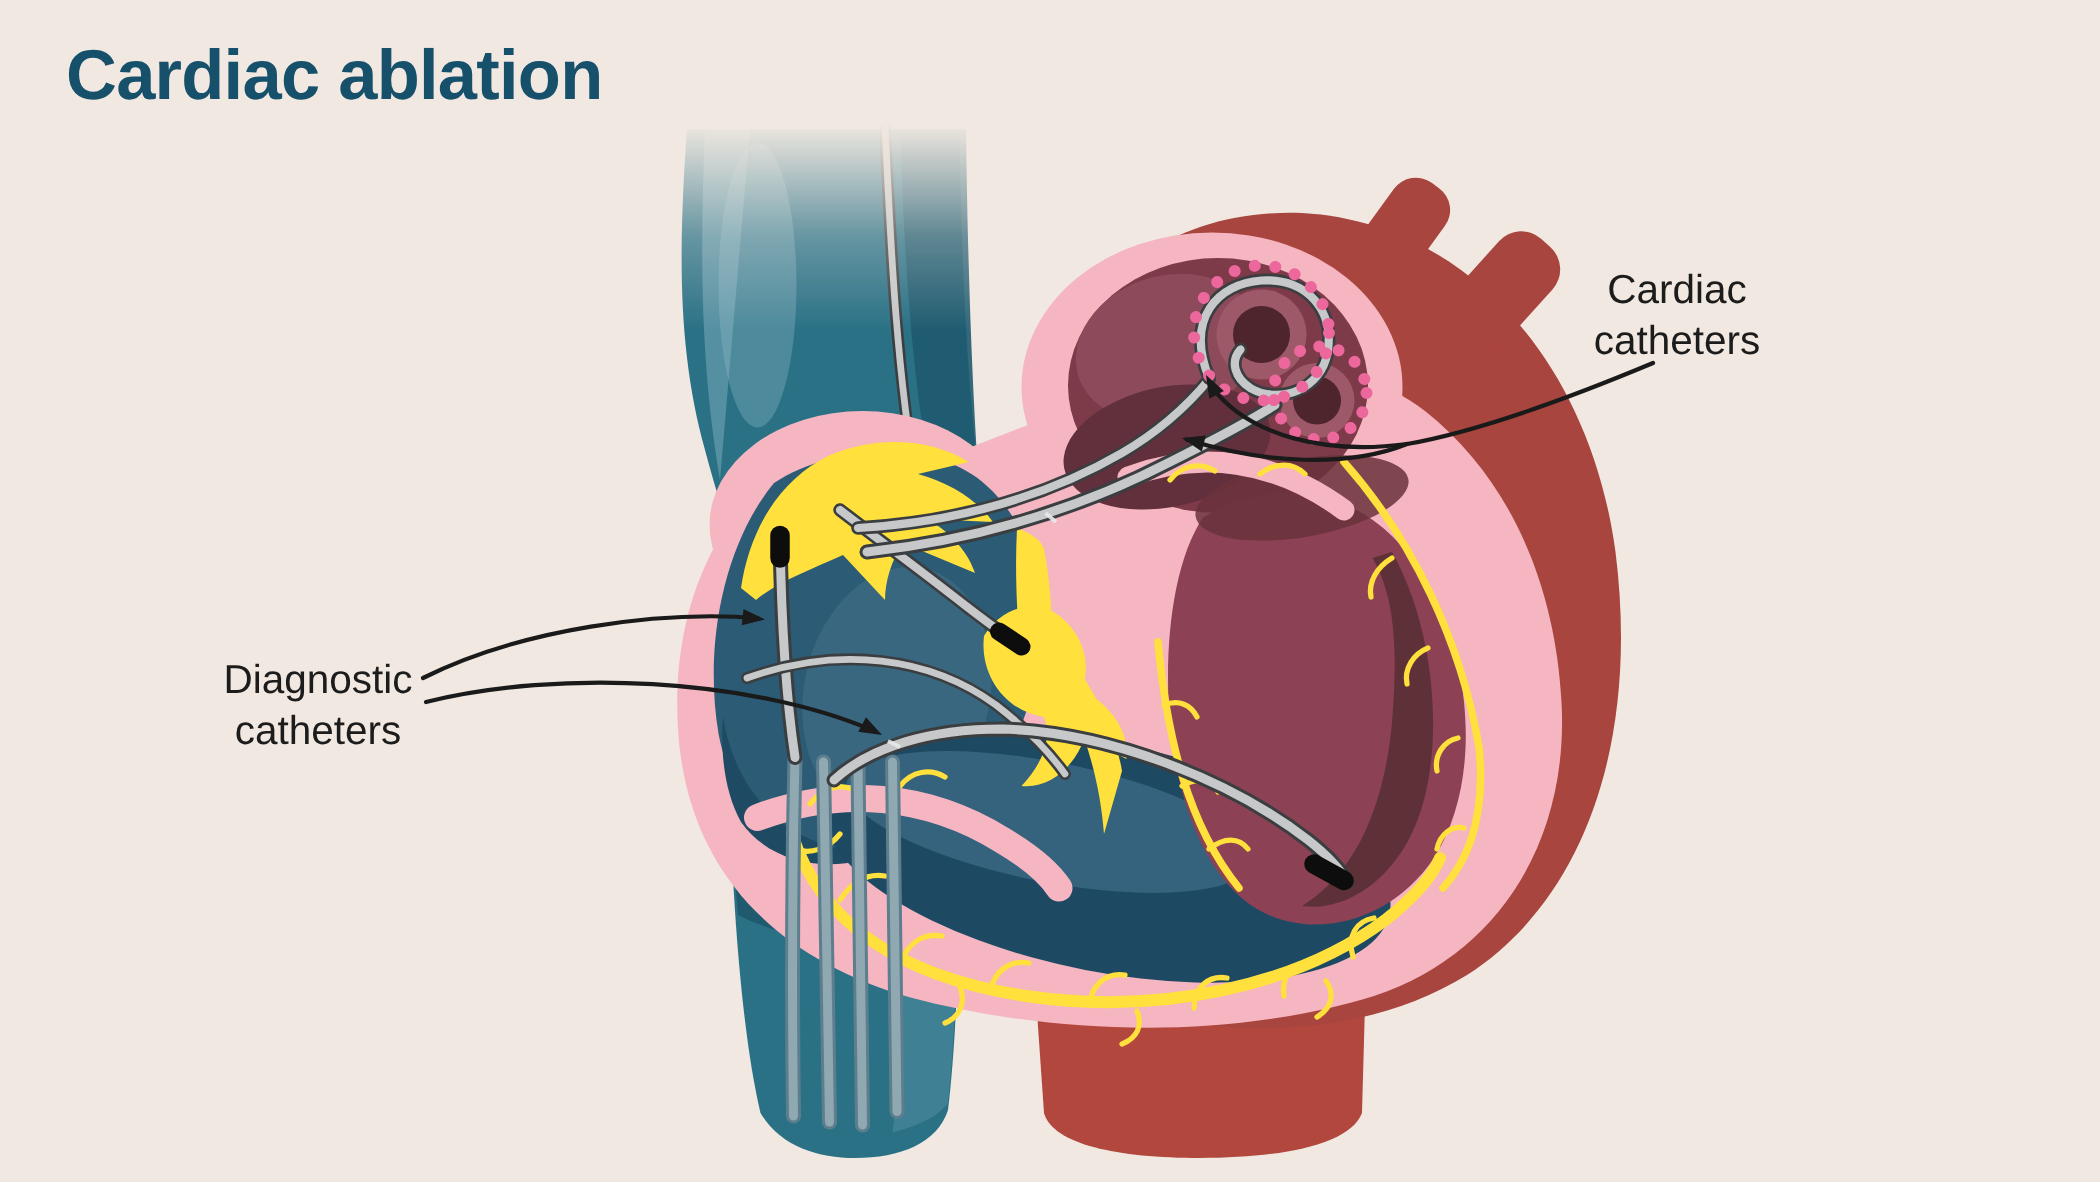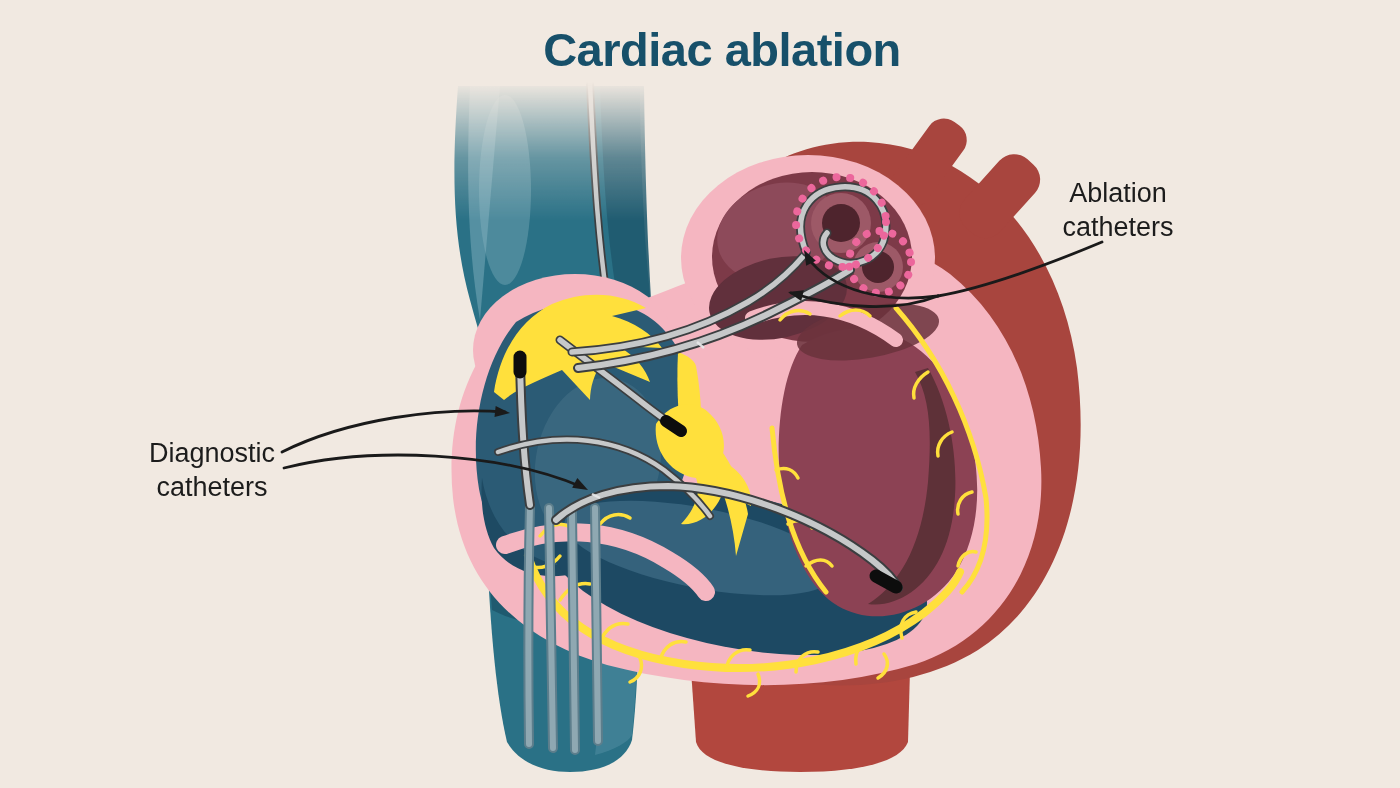--- a/index.html
+++ b/index.html
@@ -1,21 +1,21 @@
 <!DOCTYPE html>
 <html style="--background: #f1e9e1; --title-text: #17506a; --annotation-text: #1c1c1c; --leader-line: #1a1a1a; --vein-teal: #2a7186; --vein-teal-dark: #1f5a6f; --heart-wall-pink: #f5b6c1; --right-heart-blue: #2b5b75; --right-heart-blue-dark: #1d4963; --left-atrium-maroon: #7d3a48; --left-heart-maroon: #8c4254; --left-heart-maroon-dark: #5e3138; --epicardium-red: #a8453e; --artery-red: #b2473e; --conduction-yellow: #ffe03c; --catheter-gray: #c6c8c9; --catheter-outline: #3b3e40; --catheter-tip-black: #0d0d0d; --ablation-dot-pink: #ec679c;"><head>
 <meta charset="utf-8">
 <style>
   html,body{margin:0;padding:0;}
   body{width:1400px;height:788px;overflow:hidden;
        background:var(--background,#f1e9e1);
        font-family:"Liberation Sans", sans-serif;}
   .stage{position:relative;width:1400px;height:788px;background:var(--background,#f1e9e1);}
   .stage svg{position:absolute;left:0;top:0;}
-  .page-title{position:absolute;left:0;right:0;top:22px;text-align:center;
+  .page-title{position:absolute;left:0;right:0;top:22px;
       font-size:47px;font-weight:700;letter-spacing:-0.5px;
       color:var(--title-text,#17506a);padding-left:44px;}
   .anno{position:absolute;text-align:center;font-size:27px;line-height:34px;
       font-weight:400;color:var(--annotation-text,#1c1c1c);}
   .anno-ablation{left:1028px;top:176px;width:180px;}
   .anno-diagnostic{left:122px;top:424px;width:180px;margin-top:12px;}
   
   .tealF{fill:var(--vein-teal,#2a7186);}
   .pinkF{fill:var(--heart-wall-pink,#f5b6c1);}
   .pinkS{stroke:var(--heart-wall-pink,#f5b6c1);fill:none;stroke-linecap:round;}
@@ -234,21 +234,21 @@
     <path class="leadF" d="M0,0 L-15,5.5 L-15,-5.5 Z" transform="translate(510,413) rotate(6)"></path>
     <path class="leadF" d="M0,0 L-15,5.5 L-15,-5.5 Z" transform="translate(588,490) rotate(28)"></path>
   </g>
 </svg>
 
 <div class="page-title">
   <span>Cardiac ablation</span>
 </div>
 
 <div class="anno anno-ablation">
-  <span>Ablation</span><br>
+  <span>Cardiac</span><br>
   <span>catheters</span>
 </div>
 
 <div class="anno anno-diagnostic">
   <span>Diagnostic</span><br>
   <span>catheters</span>
 </div>
 
 </div>
 

